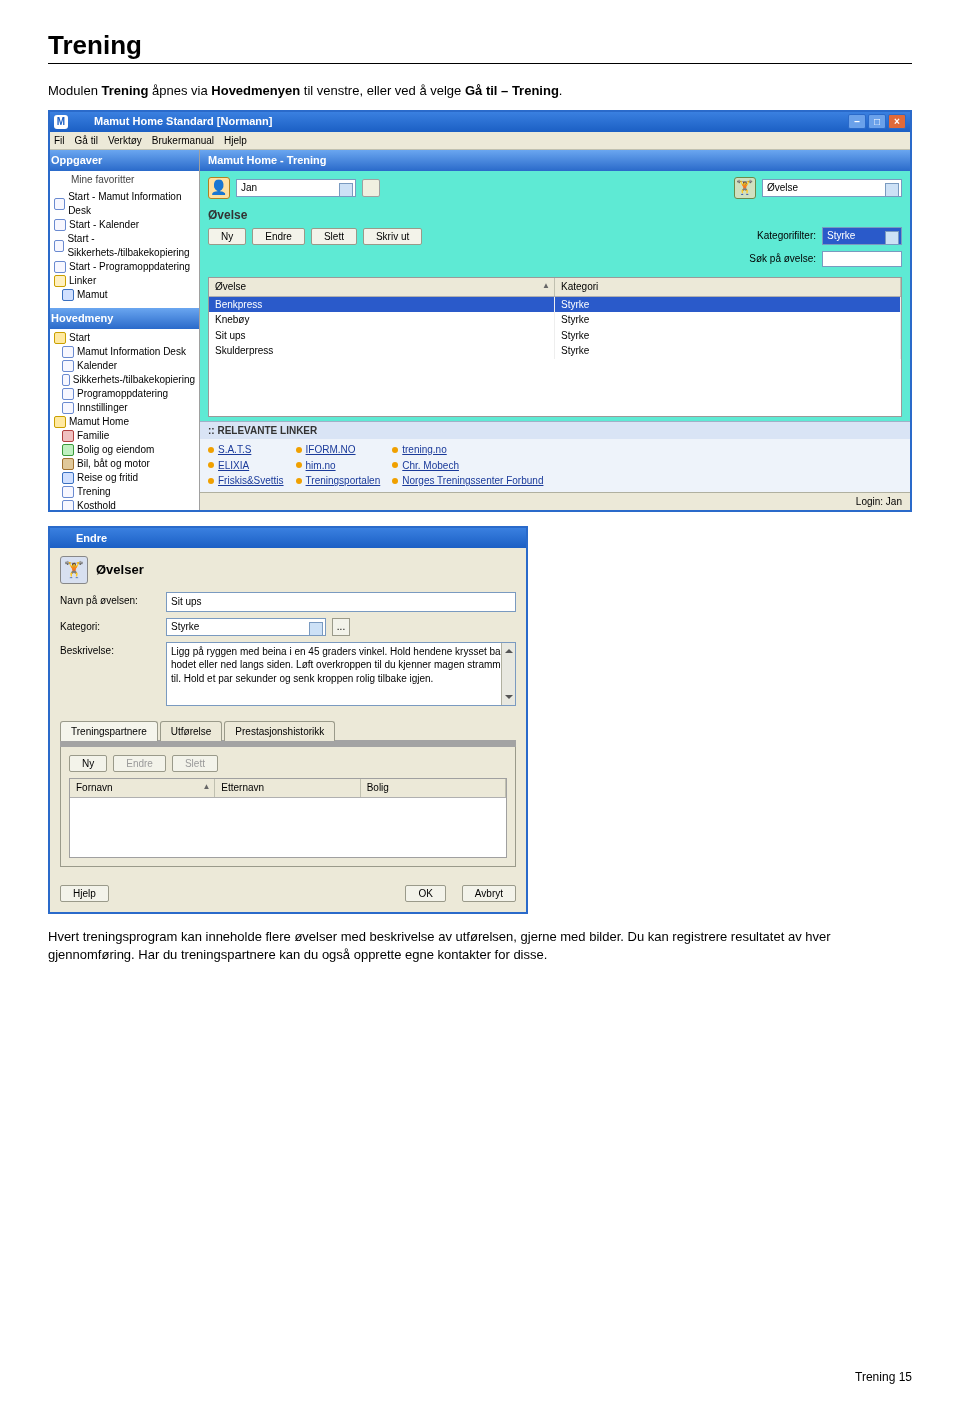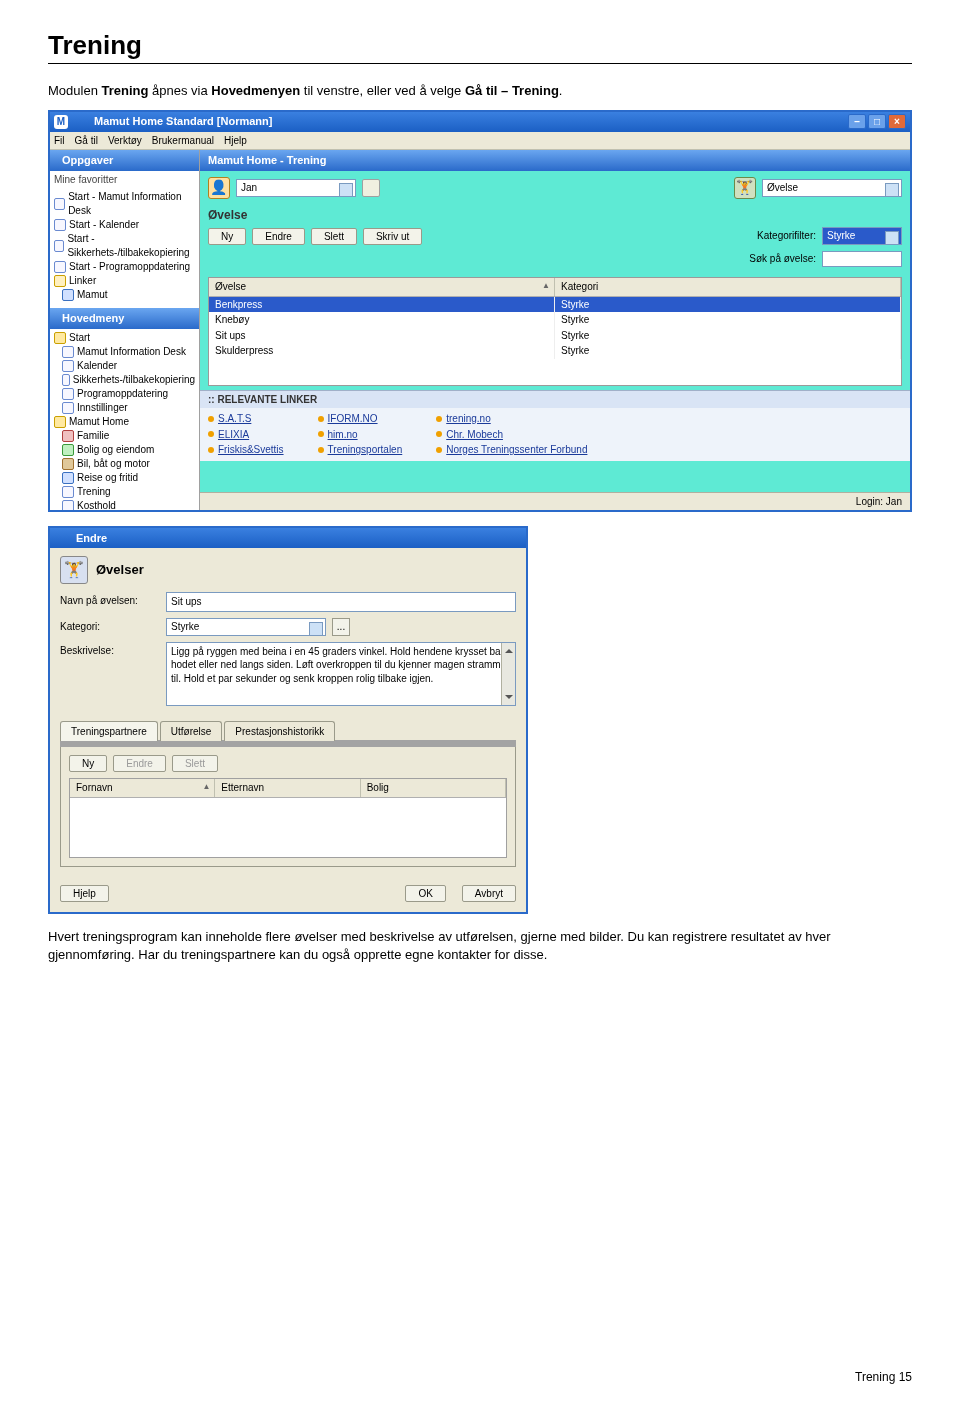--- a/index.html
+++ b/index.html
@@ -63,23 +63,23 @@
     font-size:10px;
   }
   .menubar span { }
   .win-body { display:flex; height:360px; }
   .sidebar {
     width:150px; background:#fff; border-right:1px solid #a0a0a0;
     overflow:hidden; display:flex; flex-direction:column;
   }
   .side-hdr {
     background:linear-gradient(#6aa6f0,#2a6aca);color:#fff;font-weight:bold;
-    padding:3px 12px;font-size:11px;
-  }
-  .side-sec-title { font-size:10px; padding:2px 4px; color:#444; }
+    padding:3px 1px;font-size:11px;
+  }
+  .side-sec-title { font-size:10px; padding:2px 21px; color:#444; }
   .tree { padding:2px 2px 6px 2px; font-size:10px; line-height:14px; }
   .tree .node { display:flex; align-items:center; gap:3px; padding:0 2px; }
   .tree .indent1 { padding-left:10px; }
   .ic {
     width:12px;height:12px;display:inline-block;border:1px solid #888;
     background:#eee;border-radius:2px;
   }
   .ic.doc { background:#f7f7ff;border-color:#6a8ad0; }
   .ic.fav { background:#fff0c0;border-color:#caa000; }
   .ic.link { background:#d0e0ff;border-color:#3a70c0; }
@@ -123,25 +123,25 @@
   .table-area { margin:4px 8px; background:#fff;border:1px solid #9a9a9a; flex:1; }
   .thead { display:flex;background:#ece9d8;border-bottom:1px solid #b0b0b0; }
   .th { padding:2px 6px;border-right:1px solid #c0c0b0;font-size:10px; flex:1; position:relative;}
   .th .sort { font-size:8px;color:#666;position:absolute;right:4px;top:3px; }
   .tbody .tr { display:flex;justify-content:center; }
   .tbody .td { flex:1;padding:1px 6px;font-size:10px;border-right:1px solid #eee; }
   .tbody .tr.sel { background:#2a5aca;color:#fff; }
   .links-hdr {
     background:#d9e4f5;border-top:1px solid #a0b0c8;padding:2px 8px;font-size:10px;font-weight:bold;color:#333;
   }
-  .links-row { display:flex;padding:4px 8px;gap:34px;background:#eef3fa;text-align:center; }
+  .links-row { display:flex;padding:4px 8px;gap:12px;background:#eef3fa;text-align:center; }
   .links-col { display:flex;flex-direction:column;gap:2px;font-size:10px; }
   .lnk { color:#1a3a9a;text-decoration:underline; display:flex;align-items:center;gap:4px;}
   .bullet { width:6px;height:6px;background:#f0a000;border-radius:50%;display:inline-block; }
-  .statusbar { background:#ece9d8;border-top:1px solid #b0b0a0;text-align:right;padding:2px 8px;font-size:10px;margin-top:31px; }
+  .statusbar { background:#ece9d8;border-top:1px solid #b0b0a0;text-align:right;padding:2px 8px;font-size:10px; }
 
   
   .dlg {
     border:2px solid #2a6aca;background:#ece9d8;font-size:10px;
     font-family:Tahoma,Arial,sans-serif;margin:6px 0 14px 0;width:480px;
   }
   .dlg-body { padding:8px 10px; }
   .dlg-title-row { display:flex;align-items:center;gap:8px;margin-bottom:8px; }
   .dlg-person { width:28px;height:28px;border:1px solid #888;background:#d8e0f0;border-radius:3px;display:flex;align-items:center;justify-content:center;font-size:16px; }
   .dlg-title { font-weight:bold;font-size:13px; }

